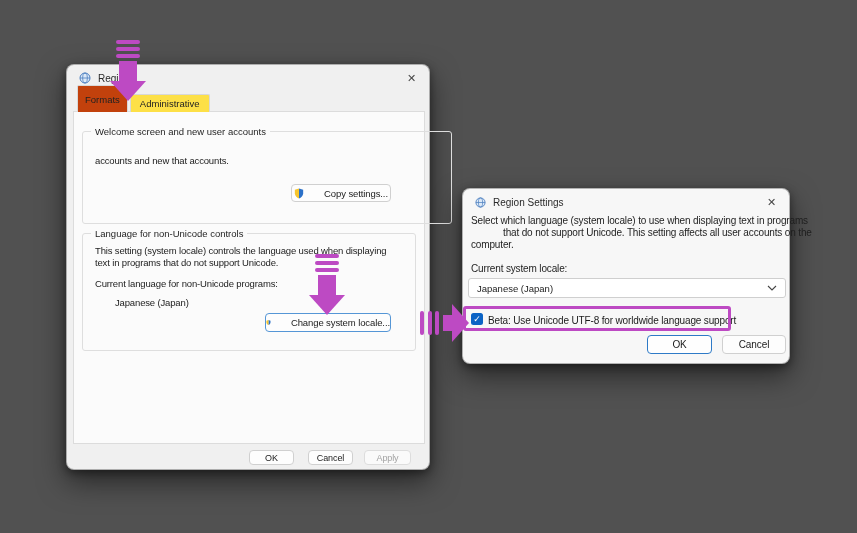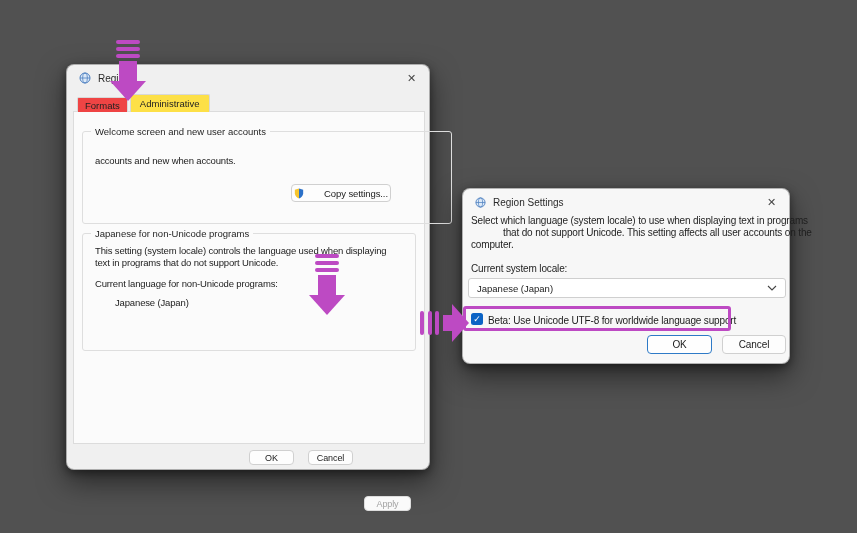--- a/index.html
+++ b/index.html
@@ -18,21 +18,21 @@
   .titlebar { position:absolute; left:0; top:0; right:0; height:26px; display:flex;
               align-items:center; padding-left:12px; gap:7px; }
   .title-text { font-size:10px; color:#2a2a2a; }
   .close-btn { position:absolute; right:9px; top:5px; width:17px; height:16px;
                display:flex; align-items:center; justify-content:center;
                font-size:11px; color:#474747; cursor:default; }
 
   
   .tabstrip { position:absolute; left:10px; top:29px; height:18px; display:flex;
               align-items:flex-end; z-index:3; }
-  .tab { height:15px; padding:1px 7px 0; font-size:9.5px; background:#ef4444;
+  .tab { height:27px; padding:1px 7px 0; font-size:9.5px; background:#c2410c;
          border:1px solid #d8d8d8; border-bottom:none; border-radius:2px 2px 0 0;
          margin-right:2px; display:flex; align-items:center; color:#222; }
   .tab.active { height:18px; background:#fde047; padding:0 9px; position:relative; }
 
   .page { position:absolute; left:6px; top:46px; width:352px; height:333px;
           background:#fbfbfb; border:1px solid #dcdcdc; }
 
   .groupbox { position:absolute; border:1px solid #dedede; border-radius:3px; }
   .group-legend { position:absolute; top:-6px; left:8px; background:#fbfbfb;
                   padding:0 4px; font-size:9.5px; color:#1f1f1f; white-space:nowrap; }
@@ -43,21 +43,21 @@
 
   .win-btn { position:absolute; display:flex; align-items:center; justify-content:center;
              gap:20px; background:#fdfdfd; border:1px solid #d0d0d0; border-radius:4px;
              font-size:9.5px; color:#1b1b1b; letter-spacing:-0.1px; white-space:nowrap; }
   .btn-focus { border:1.5px solid var(--focus-ring-blue,#5596d6); }
   .btn-disabled { color:#a3a3a3; background:#fafafa; border-color:#dddddd; }
 
   .footer-btn { height:15px; font-size:9px; }
   .btn-ok-main { left:182px; top:385px; width:45px; }
   .btn-cancel-main { left:241px; top:385px; width:45px; }
-  .btn-apply-main { left:297px; top:385px; width:47px;margin-top:46px; }
+  .btn-apply-main { left:297px; top:385px; width:47px; }
 
   
   .sd-line { position:absolute; left:8px; font-size:10px; letter-spacing:-0.15px;
              white-space:nowrap; color:#1e1e1e; }
   .select { position:absolute; left:5px; top:89px; width:318px; height:20px;
             background:#ffffff; border:1px solid #cfcfcf; border-radius:3px;
             display:flex; align-items:center; padding:0 8px; font-size:9.5px; }
   .select .chev { margin-left:auto; display:flex; align-items:center; }
   .checkbox { position:absolute; left:8px; top:124px; width:12px; height:12px;
               background:var(--checkbox-blue,#0b63c5); border-radius:2.5px; color:#fff;
@@ -111,36 +111,43 @@
 
     <div class="tabstrip">
       <div class="tab">Formats</div>
       <div class="tab active">Administrative</div>
     </div>
 
     <div class="page">
 
       <div class="groupbox g1">
         <span class="group-legend">Welcome screen and new user accounts</span>
-        <div class="body-line" style="left:12px; top:23px;">accounts and new when accounts.</div>
+        <div class="body-line" style="left:12px; top:23px;">accounts and new that accounts.</div>
         <button class="win-btn" style="left:208px; top:52px; width:100px; height:18px;">
           <svg width="10" height="11" viewBox="0 0 12 13">
             <path d="M6 0.5 L11 2 V6.2 C11 9.3 8.6 11.4 6 12.5 Z" fill="#2b71c9"></path>
             <path d="M6 0.5 L1 2 V6.2 C1 9.3 3.4 11.4 6 12.5 Z" fill="#f6c52e"></path>
           </svg>
           <span>Copy settings...</span>
         </button>
       </div>
 
       <div class="groupbox g2">
-        <span class="group-legend">Japanese for non-Unicode programs</span>
+        <span class="group-legend">Language for non-Unicode controls</span>
         <div class="body-line" style="left:12px; top:11px;">This setting (system locale) controls the language used when displaying</div>
         <div class="body-line" style="left:12px; top:44px;">Current language for non-Unicode programs:</div>
         <div class="body-line" style="left:12px; top:23px;">text in programs that do not support Unicode.</div>
         <div class="body-line" style="left:32px; top:63px;">Japanese (Japan)</div>
+        <button class="win-btn btn-focus" style="left:182px; top:79px; width:126px; height:19px;">
+          <svg width="10" height="11" viewBox="0 0 12 13">
+            <path d="M6 0.5 L11 2 V6.2 C11 9.3 8.6 11.4 6 12.5 Z" fill="#2b71c9"></path>
+            <path d="M6 0.5 L1 2 V6.2 C1 9.3 3.4 11.4 6 12.5 Z" fill="#f6c52e"></path>
+          </svg>
+          <span>Change system locale...</span>
+        </button>
       </div>
     </div>
 
     <button class="win-btn footer-btn btn-ok-main">OK</button>
     <button class="win-btn footer-btn btn-cancel-main">Cancel</button>
     <button class="win-btn footer-btn btn-apply-main btn-disabled">Apply</button>
   </div>
 
   <div class="dialog settings-dialog">
     <div class="titlebar">

